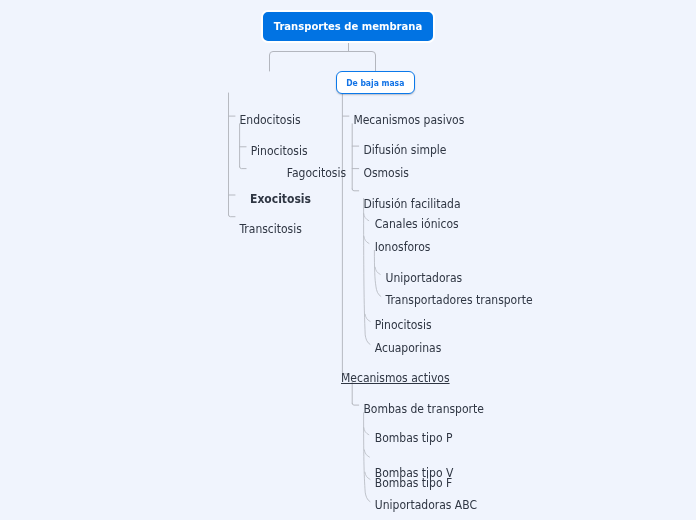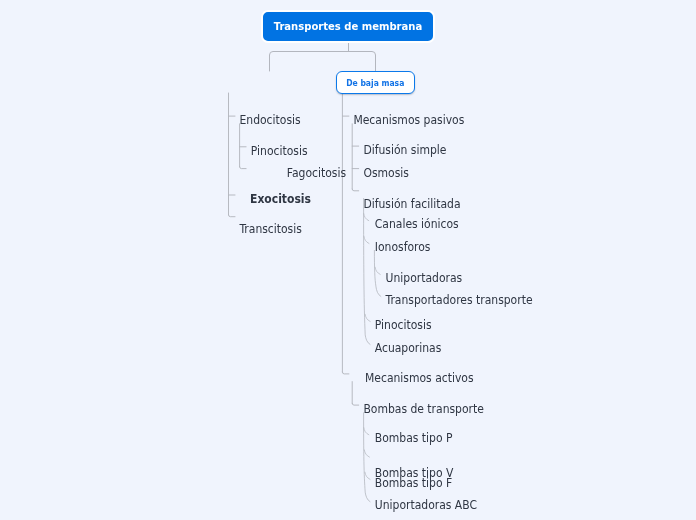--- a/index.html
+++ b/index.html
@@ -69,20 +69,20 @@
       <div class="node leaf-node" style="left: 353.4px; top: 114.3px;">Mecanismos pasivos</div>
       <div class="node leaf-node" style="left: 363.4px; top: 144.3px;">Difusión simple</div>
       <div class="node leaf-node" style="left: 363.4px; top: 166.8px;">Osmosis</div>
       <div class="node leaf-node" style="left: 363.4px; top: 198px;">Difusión facilitada</div>
       <div class="node leaf-node" style="left: 374.8px; top: 218.1px;">Canales iónicos</div>
       <div class="node leaf-node" style="left: 374.8px; top: 240.9px;">Ionosforos</div>
       <div class="node leaf-node" style="left: 385.6px; top: 271.8px;">Uniportadoras</div>
       <div class="node leaf-node" style="left: 385.6px; top: 293.8px;">Transportadores transporte</div>
       <div class="node leaf-node" style="left: 374.8px; top: 318.9px;">Pinocitosis</div>
       <div class="node leaf-node" style="left: 374.8px; top: 341.8px;">Acuaporinas</div>
-      <div class="node leaf-node" style="left: 365px; top: 372.1px;">Mecanismos activos</div>
+      <div class="node leaf-node" style="left: 341px; top: 372.1px; text-decoration: underline;">Mecanismos activos</div>
       <div class="node leaf-node" style="left: 363.4px; top: 403.3px;">Bombas de transporte</div>
       <div class="node leaf-node" style="left: 374.8px; top: 432.2px;">Bombas tipo P</div>
       <div class="node leaf-node" style="left: 374.8px; top: 454.5px; margin-top: 12px;">Bombas tipo V</div>
       <div class="node leaf-node" style="left: 374.8px; top: 476.8px;">Bombas tipo F</div>
       <div class="node leaf-node" style="left: 374.8px; top: 499.1px;">Uniportadoras ABC</div>
     </div>
 </div>
 
 </body></html>

